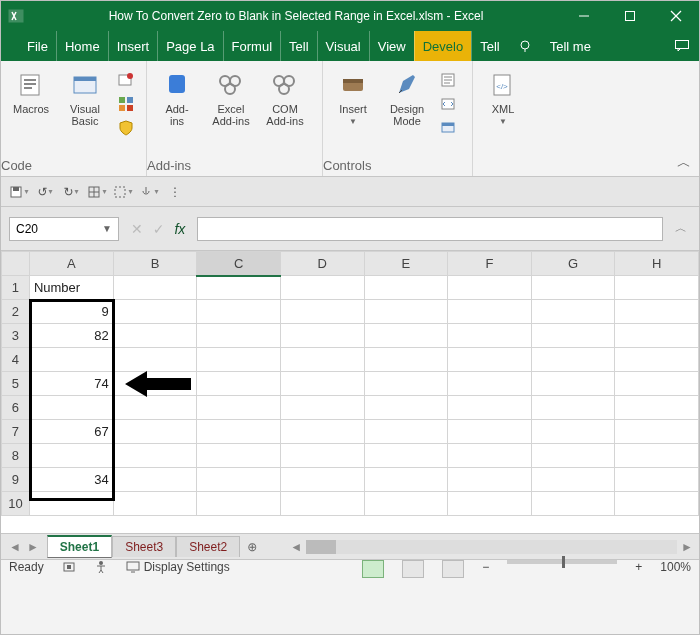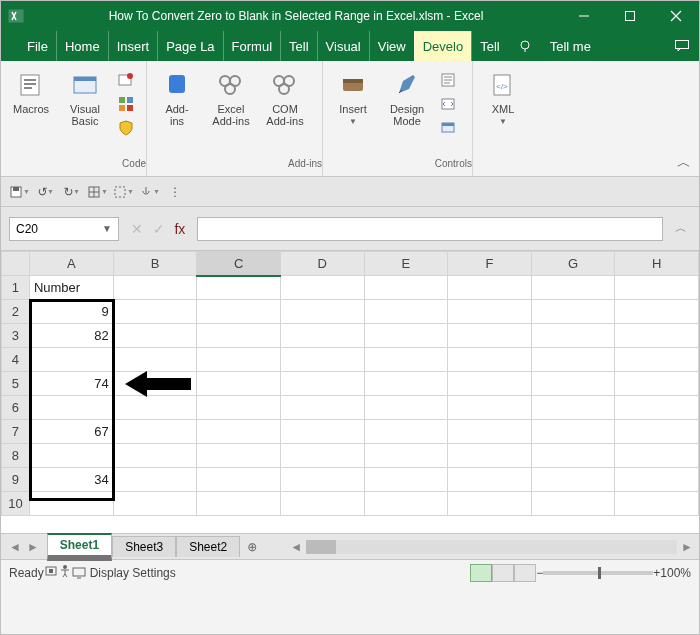--- a/index.html
+++ b/index.html
@@ -10,29 +10,29 @@
   .titlebar .excel-icon { width: 30px; display: flex; justify-content: center; }
   .titlebar .title { flex: 1; text-align: center; white-space: nowrap; overflow: hidden; }
   .titlebar .winbtns { display: flex; }
   .titlebar .winbtn { width: 46px; height: 30px; display: flex; align-items: center; justify-content: center; }
   .titlebar svg { stroke: #fff; fill: none; }
   
   
   .menubar { height: 30px; background: #0f7239; color: #fff; display: flex; align-items: stretch; font-size: 13px; }
   .menubar .menuitem { padding: 0 8px; height:100%; display: flex; align-items:center; border-left:1px solid rgba(255,255,255,.3); cursor: pointer; white-space: nowrap; overflow:hidden; }
   .menubar .menuitem:first-child{border-left:none; padding-left:26px;}
-  .menubar .menuitem.active { background: #fef9c3; color: #0f7239; }
+  .menubar .menuitem.active { background: #eab308; color: #0f7239; }
   .menubar .spacer { flex: 1; }
   .menubar .iconbtn { width: 34px; display:flex; align-items:center; justify-content:center; }
   
   
   .ribbon { height: 116px; background: #f3f3f3; border-bottom: 1px solid #c6c6c6; display: flex; position:relative; }
   .ribbon-group { border-right: 1px solid #d6d6d6; display: flex; flex-direction: column; }
   .ribbon-group .items { flex:1; display:flex; align-items:flex-start; padding: 4px 6px 0 6px; gap:6px; }
-  .ribbon-group .label { height: 18px; font-size: 10px; color: #666; text-align:right; padding-bottom:2px; }
+  .ribbon-group .label { height: 18px; font-size: 13px; color: #666; text-align:left; padding-bottom:2px; }
   .bigbtn { width: 48px; display:flex; flex-direction:column; align-items:center; font-size:11px; color:#444; text-align:center; gap:2px; padding-top:4px;}
   .bigbtn .ico { width:32px; height:32px; display:flex; align-items:center; justify-content:center; }
   .smallcol { display:flex; flex-direction:column; gap:2px; padding-top:4px;}
   .smallbtn { width:22px; height:22px; display:flex; align-items:center; justify-content:center; }
   .collapse-caret { position:absolute; right:8px; bottom:4px; color:#666; font-size:14px;}
   
   
   .qat { height: 30px; background:#e6e6e6; display:flex; align-items:center; padding:0 8px; gap:6px; border-bottom:1px solid #c6c6c6;}
   .qat .q { width:20px; height:20px; display:flex; align-items:center; justify-content:center; color:#555; font-size:12px;}
   .qat .dd::after{content:"▾"; font-size:8px; margin-left:1px; color:#888;}
@@ -56,29 +56,29 @@
   .grid td.cell { width:84px; padding:0 4px; text-align:right; }
   .grid td.cell.left { text-align:left; }
   .corner { width:28px; background:#e6e6e6; }
   
   .thickbox { position:absolute; border:3px solid #000; pointer-events:none; }
   .arrow { position:absolute; }
   
   
   .tabsrow { height:26px; background:#e6e6e6; display:flex; align-items:center; border-top:1px solid #c6c6c6; font-size:12px; }
   .tabsrow .navbtns{ padding:0 8px; color:#888; display:flex; gap:6px;}
-  .sheet-tab { padding:3px 12px; border:1px solid #bcbcbc; background:#ddd; color:#000000; border-bottom:none;}
-  .sheet-tab.active { background:#fff; color:#217346; font-weight:bold; border-bottom:6px solid #737373; border-top:2px solid #217346;}
+  .sheet-tab { padding:3px 12px; border:1px solid #bcbcbc; background:#ddd; color:#7f1d1d; border-bottom:none;}
+  .sheet-tab.active { background:#fff; color:#217346; font-weight:bold; border-bottom:1px solid #737373; border-top:2px solid #217346;}
   .tabsrow .plus{ width:24px; text-align:center; color:#666;}
   .tabsrow .hscroll{ flex:1; display:flex; align-items:center; padding:0 6px; gap:4px;}
   .tabsrow .track{ flex:1; height:14px; background:#ddd; position:relative;}
   .tabsrow .thumb{ position:absolute; left:0; top:0; height:100%; width:30px; background:#bbb;}
   
   
-  .status { height:26px; background:#f3f3f3; border-top:1px solid #c6c6c6; display:flex; align-items:center; font-size:12px; color:#444; padding:0 8px; gap:0;}
+  .status { height:26px; background:#f3f3f3; border-top:1px solid #c6c6c6; display:flex; align-items:flex-start; font-size:12px; color:#444; padding:0 8px; gap:18px;}
   .status .spacer{flex:1;}
   .status .viewbtn{ width:22px; height:18px; border:1px solid #bbb; background:#e6e6e6; }
   .status .viewbtn.active{ background:#cdeccd; border-color:#7bb27b;}
   .status .zoomtrack{ width:110px; height:4px; background:#ccc; position:relative;}
   .status .zoomthumb{ position:absolute; left:50%; top:-4px; width:3px; height:12px; background:#666;}
 </style>
 </head>
 <body>
 
 <div class="titlebar">
@@ -319,21 +319,21 @@
 </div>
 
 <div class="fxrow">
   <div class="namebox">
     <span>C20</span>
     <span class="dd">▼</span>
   </div>
   <div class="fxbtns">
     <span style="color:#bbb">✕</span>
     <span style="color:#bbb">✓</span>
-    <span style="color:#7f1d1d">fx</span>
+    <span style="font-style:italic;color:#14532d">fx</span>
   </div>
   <div class="fxbar"></div>
   <div class="fxexpand">︿</div>
 </div>
 
 <div class="sheet" style="height:282px; overflow:hidden;">
   <table class="grid">
     <tbody>
         <tr>
       <th class="corner"></th>

